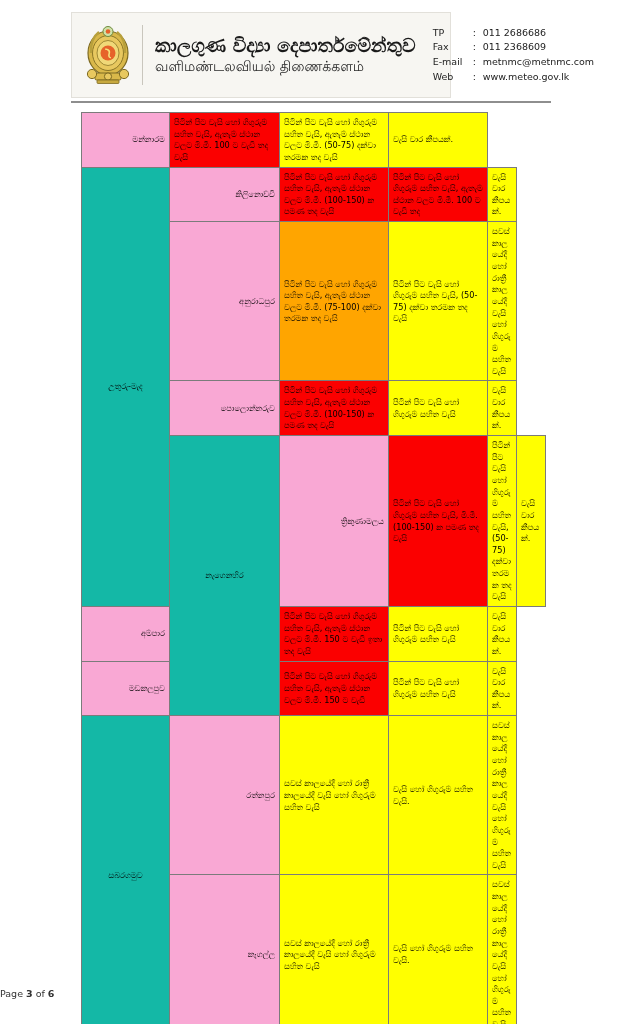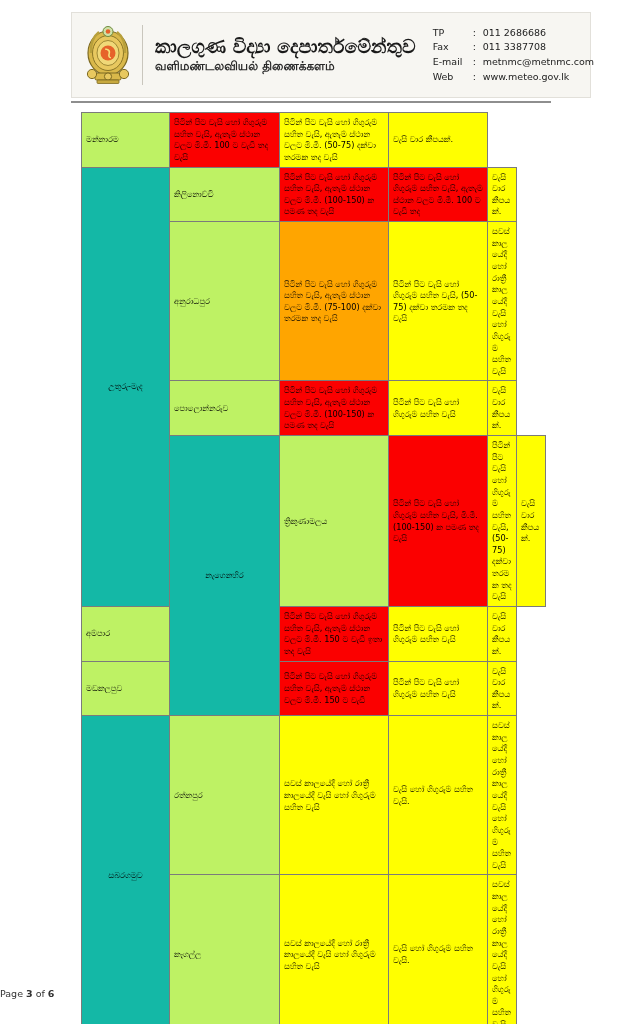--- a/index.html
+++ b/index.html
@@ -14,21 +14,21 @@
     width: 622px;
     height: 1024px;
     background: #ffffff;
     overflow: hidden;
   }
 
   
   .header {
     position: absolute;
     left: 71px; top: 12px;
-    width: 520px; height: 86px;
+    width: 380px; height: 86px;
     background: #f7f6f2;
     border: 1px solid #e2e0da;
     display: flex;
     align-items: center;
     padding: 4px 8px 4px 10px;
   }
   .logo-wrap {
     width: 52px; height: 72px;
     flex: 0 0 52px;
     display: flex; align-items: center; justify-content: center;
@@ -50,22 +50,22 @@
   }
   .title-si {
     font-size: 19px;
     font-weight: bold;
     color: #1a1a1a;
     letter-spacing: 0px;
     line-height: 1.15;
     white-space: nowrap;
   }
   .title-ta {
-    font-size: 12px;
-    font-weight: bold;
+    font-size: 14px;
+    font-weight: normal;
     color: #2a2a2a;
     line-height: 1.2;
     white-space: nowrap;
   }
   .title-en {
     font-size: 12.5px;
     font-weight: bold;
     color: #111111;
     line-height: 1.2;
     margin-top: 4px;
@@ -116,23 +116,23 @@
   }
   td.c-region {
     width: 59px;
     text-align: center;
     vertical-align: middle;
     background: #14b8a6;
     font-size: 8.6px;
   }
   td.c-district {
     width: 88px;
-    text-align: left;
+    text-align: right;
     vertical-align: middle;
-    background: #bef264;
+    background: #f9a8d4;
     font-size: 8.6px;
   }
   td.c-d1 { width: 110px; vertical-align: top; }
   td.c-d2 { width: 109px; vertical-align: top; }
   td.c-d3 { width: 99px; vertical-align: top; }
 
   .bg-red    { background: #fb0000; }
   .bg-yellow { background: #ffff00; }
   .bg-orange { background: #ffa500; }
   .bg-white  { background: #ffffff; }
@@ -182,21 +182,21 @@
       <div class="title-ta">வளிமண்டலவியல் திணைக்களம்</div>
     </div>
 
     <div class="contact">
       <div class="lbl">TP</div>
       <div class="col">:</div>
       <div class="val">011 2686686</div>
 
       <div class="lbl">Fax</div>
       <div class="col">:</div>
-      <div class="val">011 3387708</div>
+      <div class="val">011 2368609</div>
 
       <div class="lbl">E-mail</div>
       <div class="col">:</div>
       <div class="val">metnmc@metnmc.com</div>
 
       <div class="lbl">Web</div>
       <div class="col">:</div>
       <div class="val">www.meteo.gov.lk</div>
     </div>
   </div>

